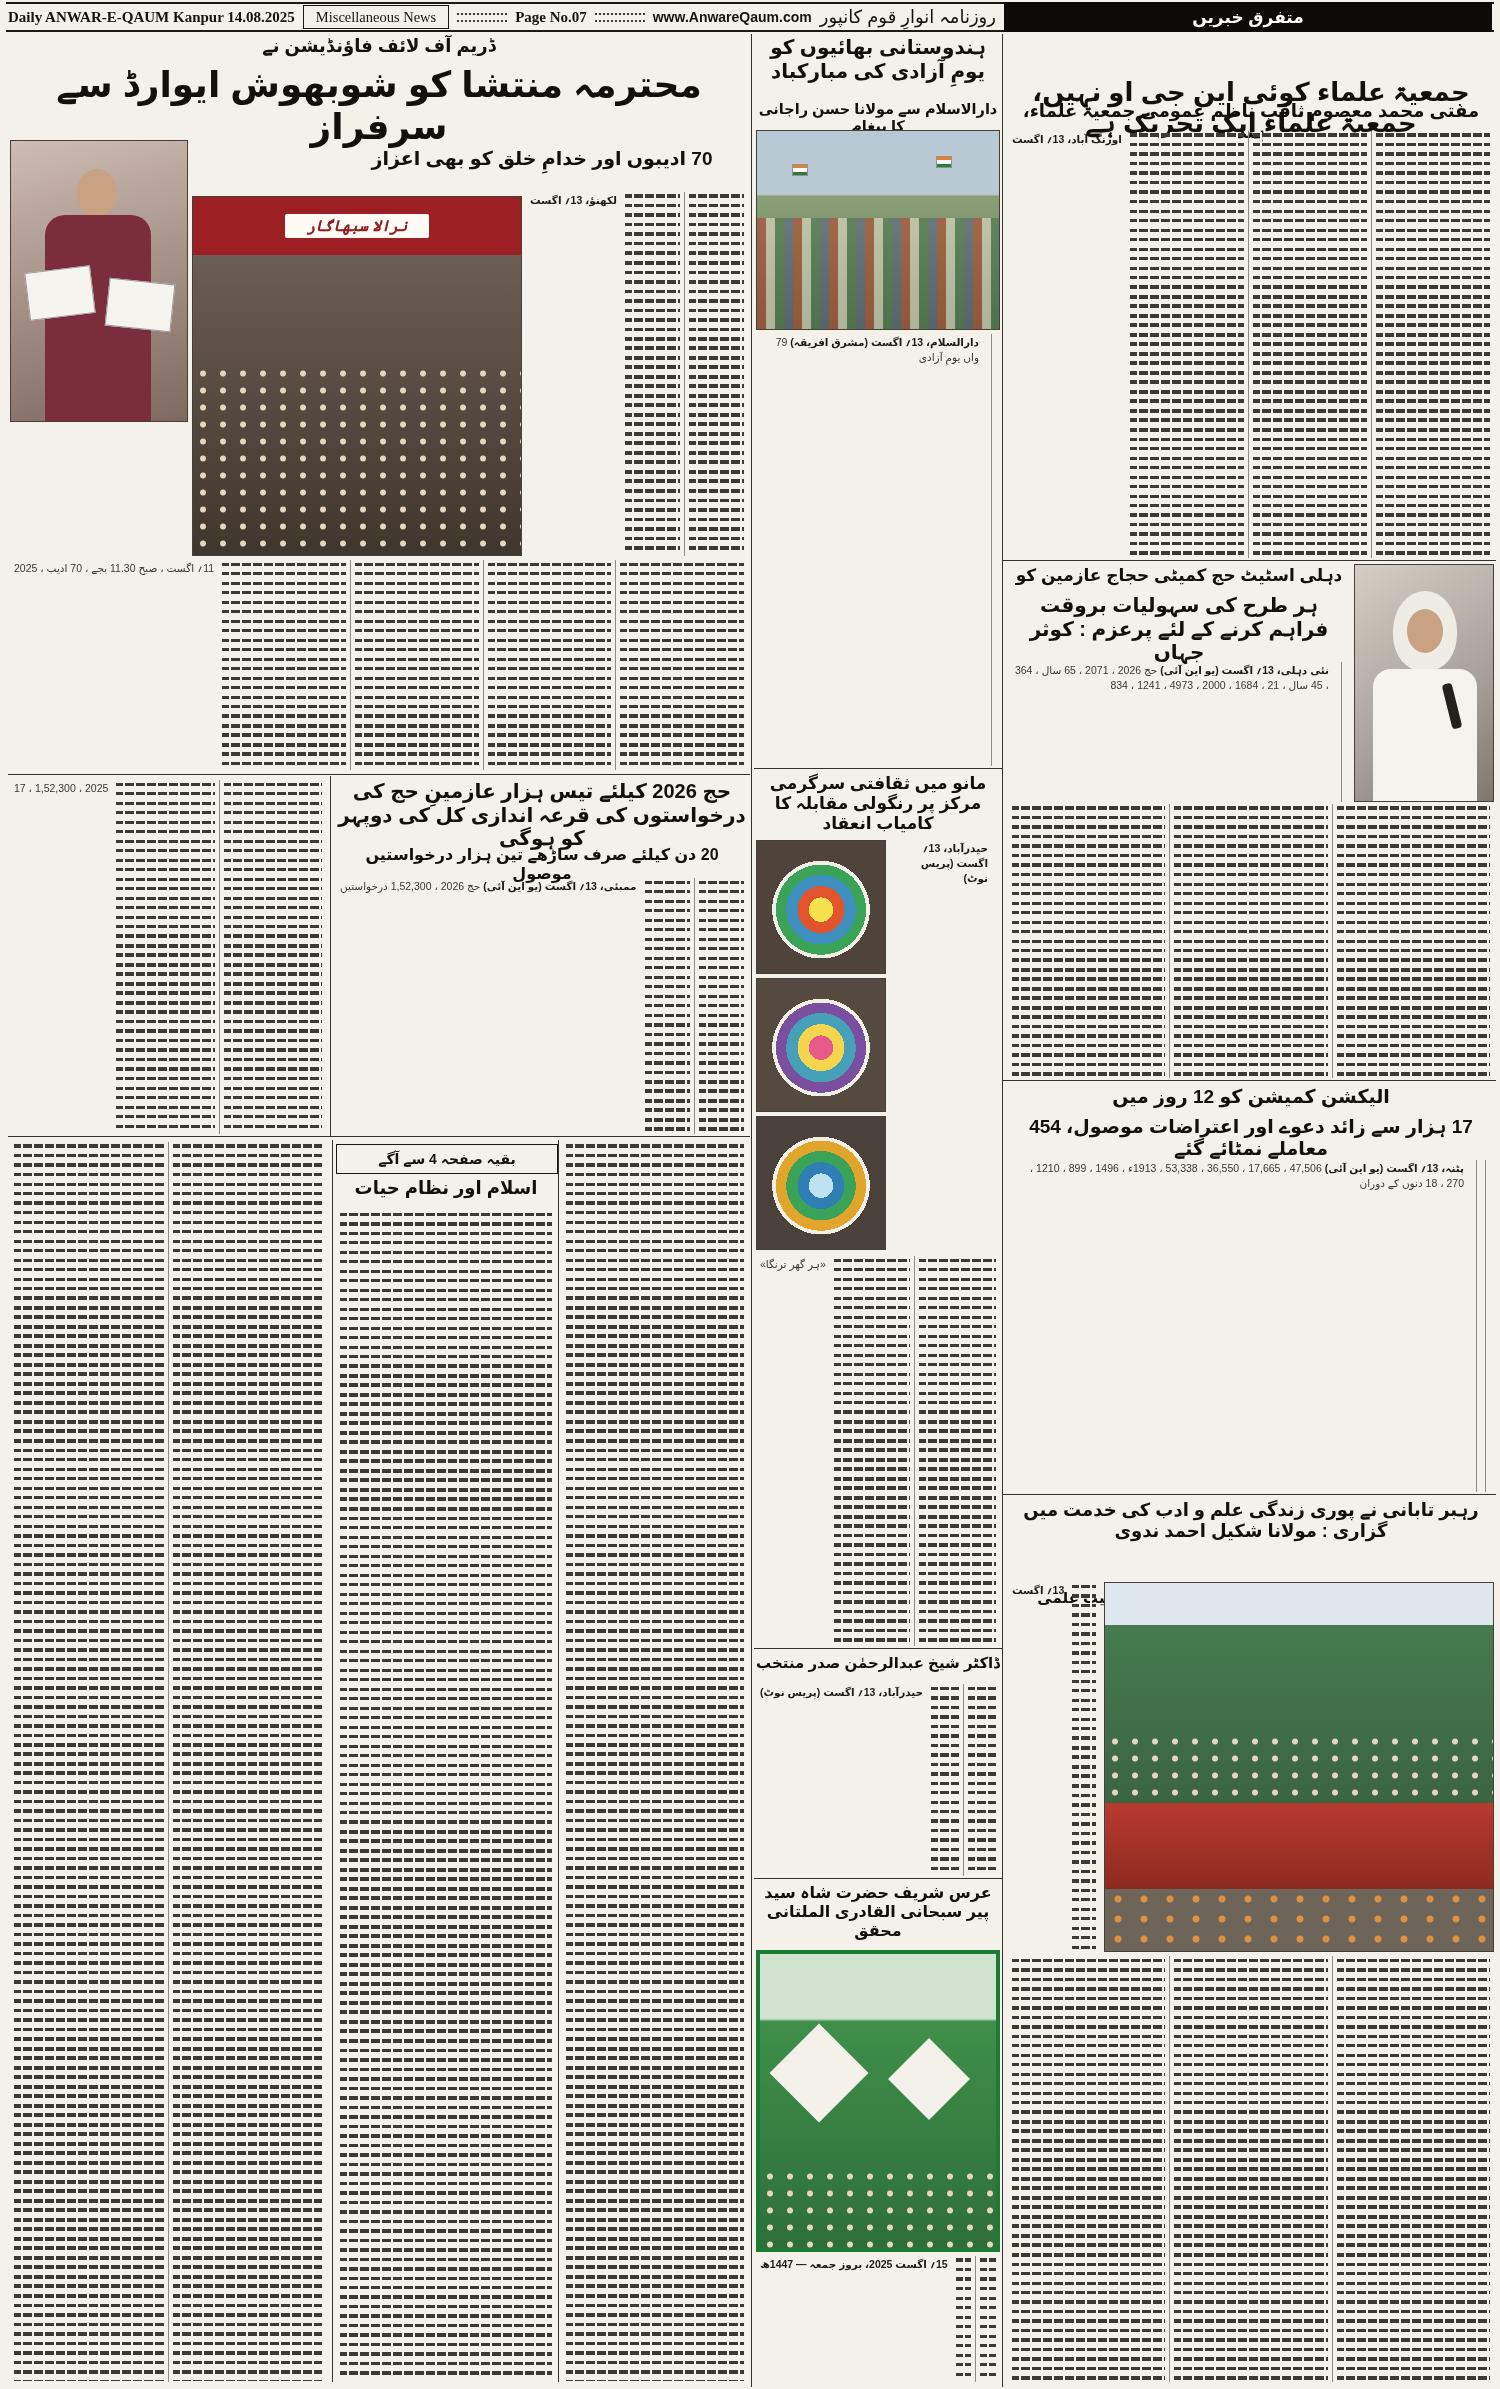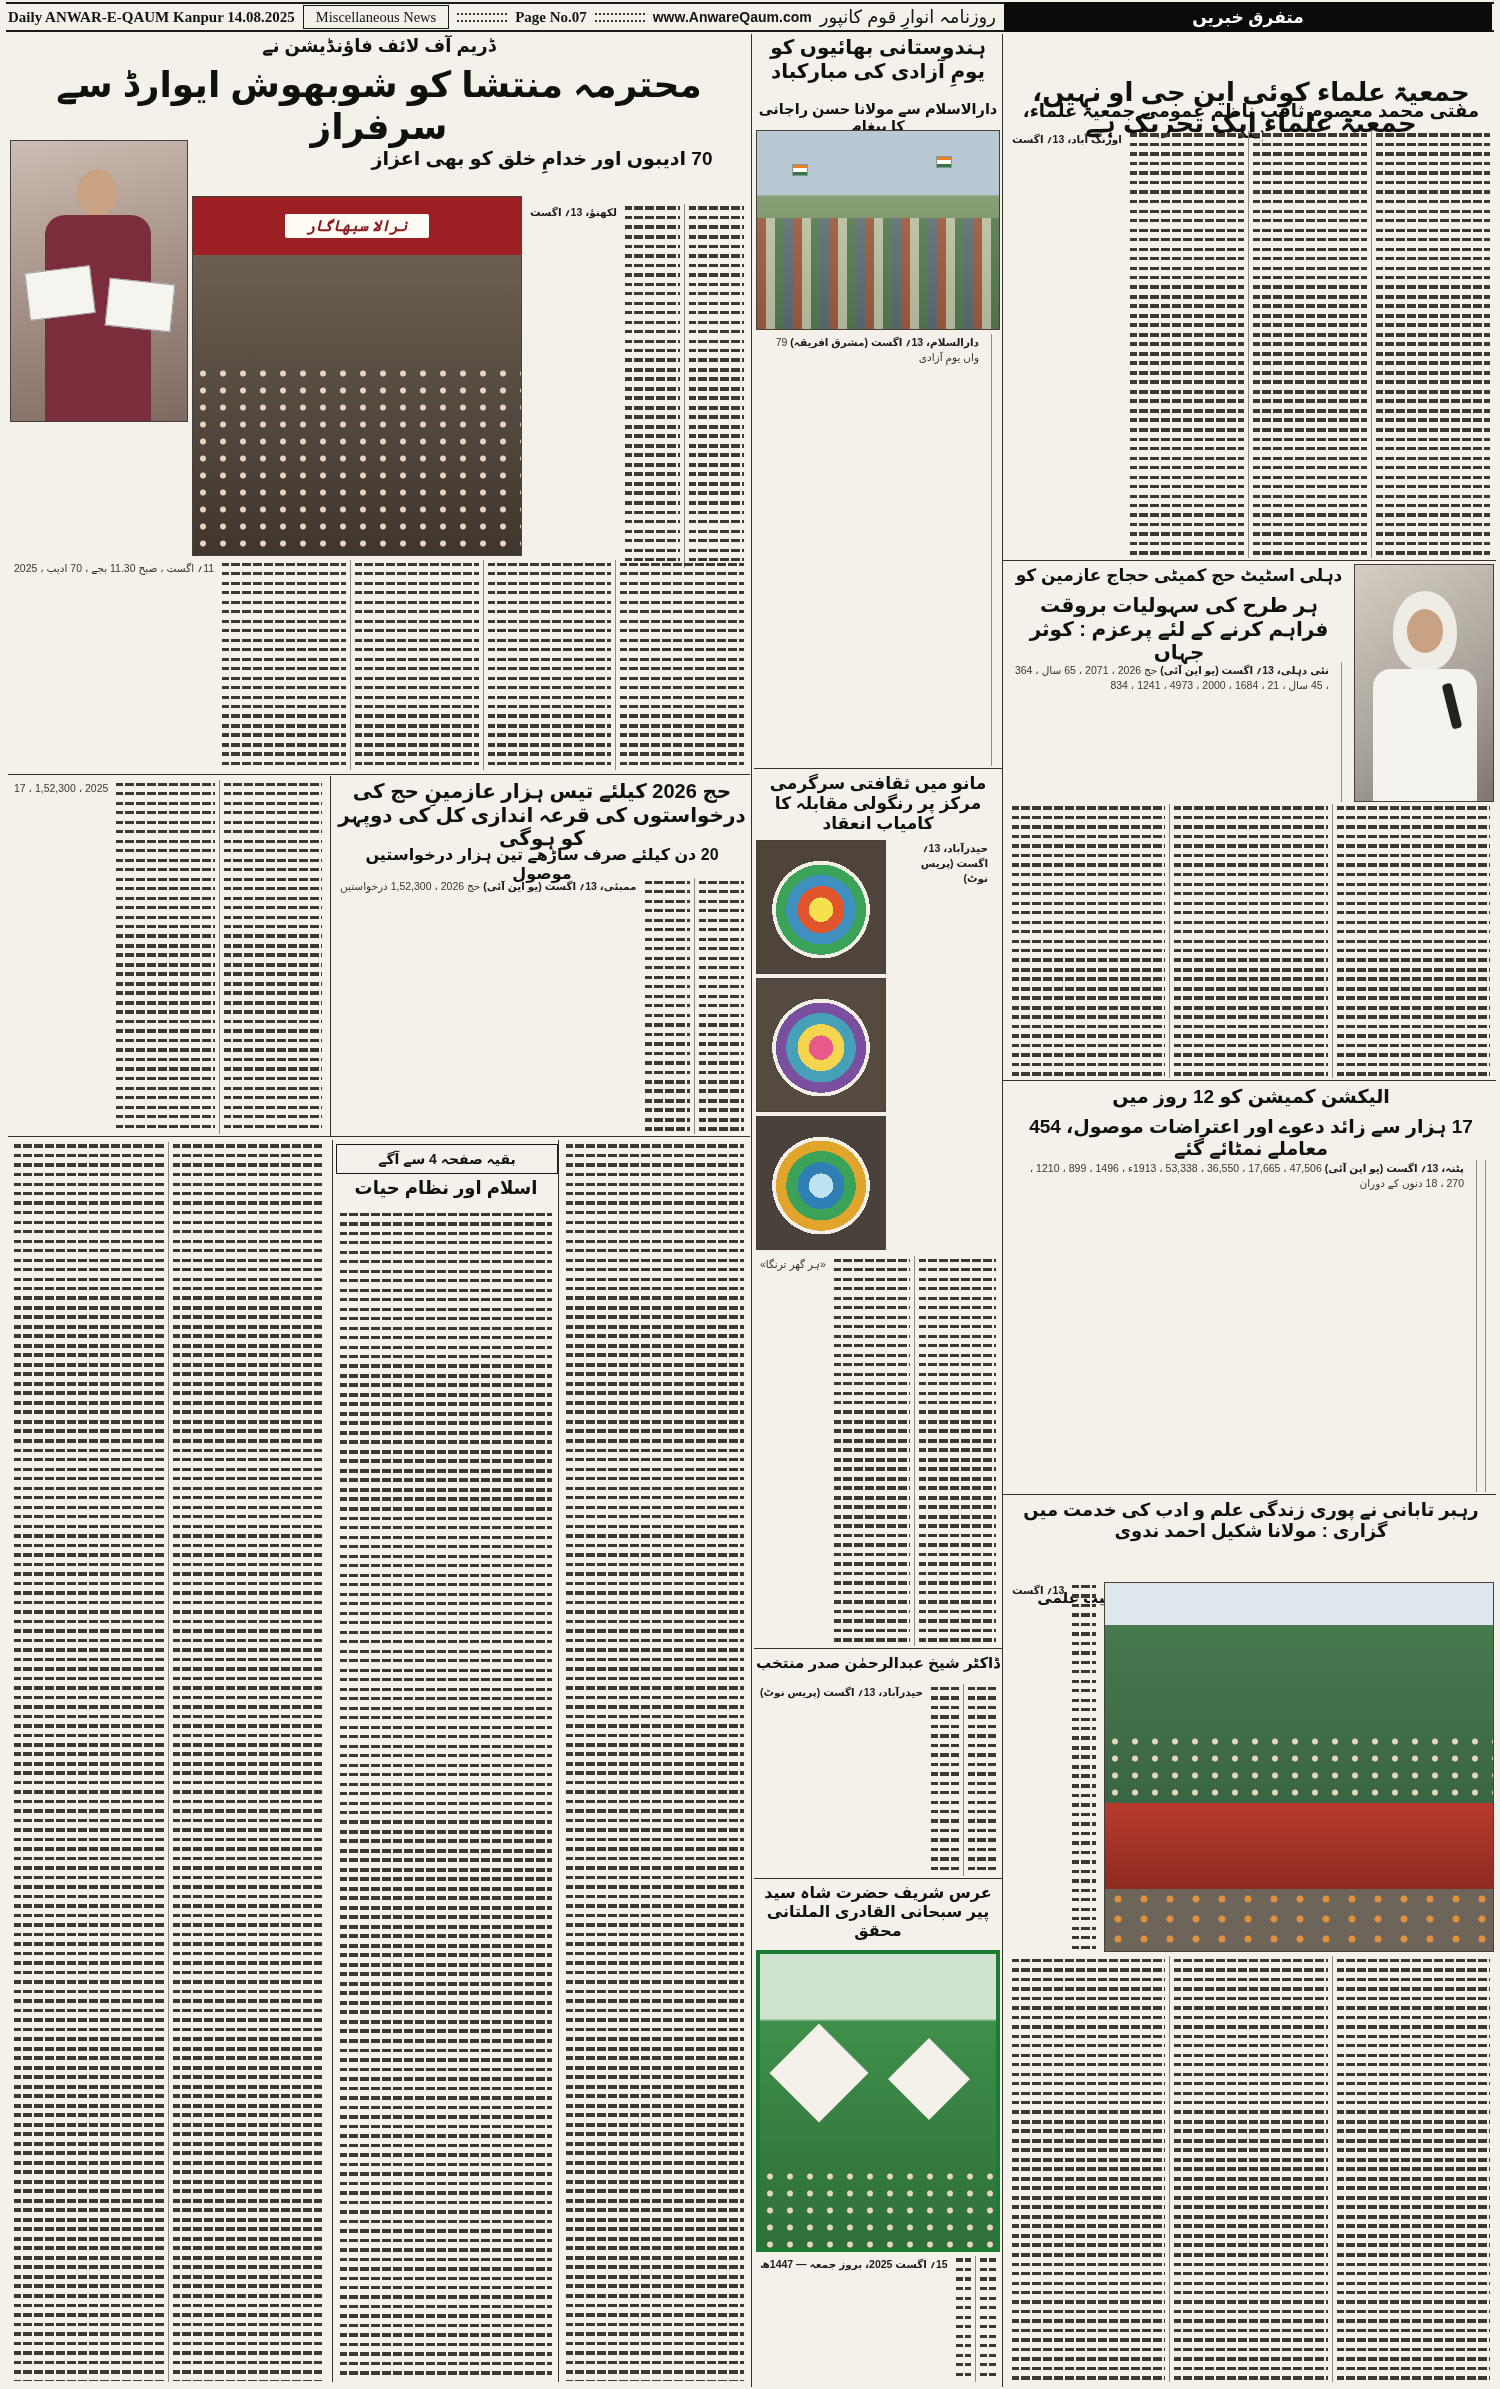--- a/index.html
+++ b/index.html
@@ -213,21 +213,21 @@
 
   <div class="ph" style="left:192px;top:196px;width:330px;height:360px;font-style:italic;">
     <div class="abs" style="left:0;top:0;right:0;height:58px;background:#9c1f24;display:flex;align-items:center;justify-content:center;">
       <div style="background:#fdfbf4;color:#8e1d22;font-weight:700;font-size:15px;direction:rtl;padding:3px 22px;border-radius:2px;">نرالا سبھاگار</div>
     </div>
     <div class="abs" style="left:0;top:58px;right:0;bottom:0;background:linear-gradient(#6b5e52,#3f362e);">
       <div class="crowd" style="height:190px;"></div>
     </div>
   </div>
 
-  <div class="abs body" style="left:526px;top:204px;width:222px;height:364px;justify-content:flex-end;">
+  <div class="abs body" style="left:526px;top:192px;width:222px;height:364px;justify-content:flex-end;">
     <div class="meta"><span class="dl">لکھنؤ، 13؍ اگست</span></div>
     <div class="txtcols">
         <div class="tcol"></div>
         <div class="tcol"></div>
       </div>
   </div>
   <div class="abs body" style="left:10px;top:560px;width:738px;height:210px;">
     <div class="meta"><span class="figs">11؍ اگست ، صبح 11.30 بجے ، 70 ادیب ، 2025</span></div>
     <div class="txtcols">
         <div class="tcol"></div>

